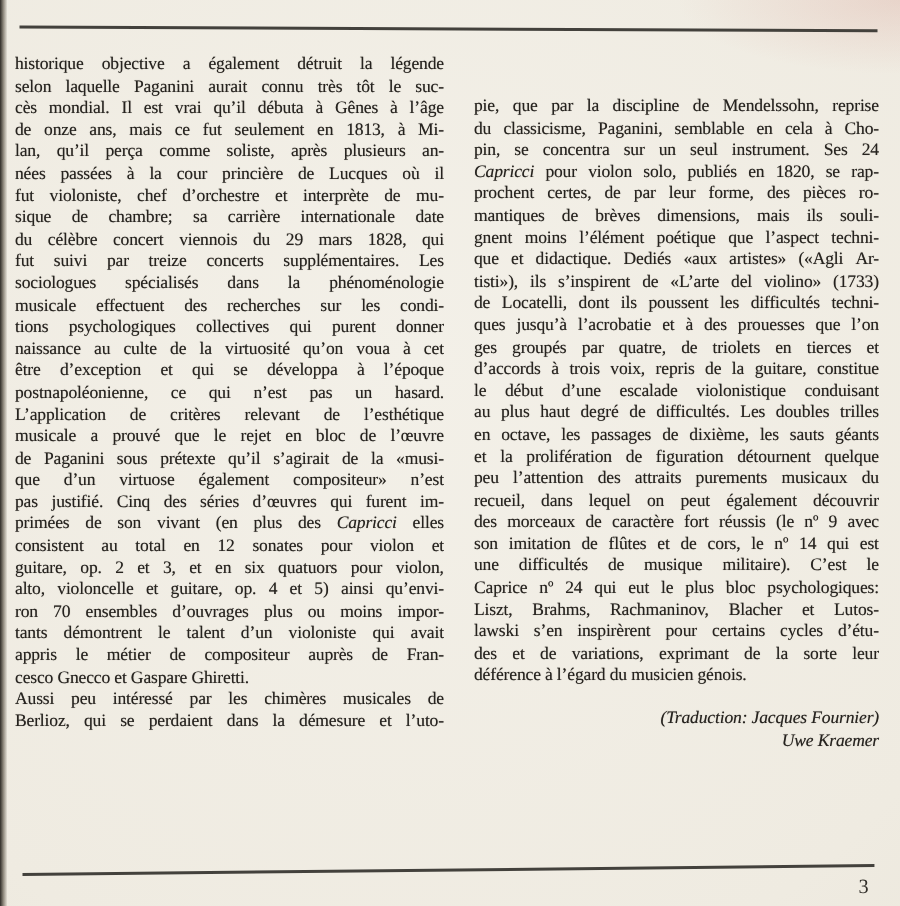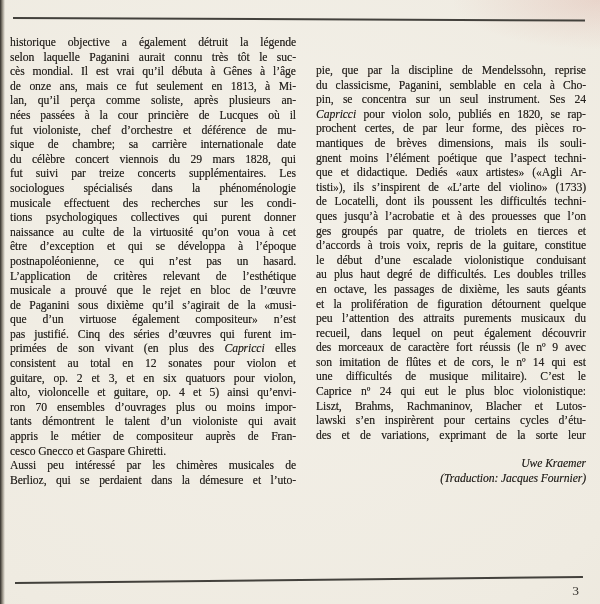--- a/index.html
+++ b/index.html
@@ -117,21 +117,21 @@
         <span class="w">Lucques</span>
         <span class="w">où</span>
         <span class="w">il</span>
       </div>
       <div class="line">
         <span class="w">fut</span>
         <span class="w">violoniste,</span>
         <span class="w">chef</span>
         <span class="w">d’orchestre</span>
         <span class="w">et</span>
-        <span class="w">déférence</span>
+        <span class="w">interprète</span>
         <span class="w">de</span>
         <span class="w">mu-</span>
       </div>
       <div class="line">
         <span class="w">sique</span>
         <span class="w">de</span>
         <span class="w">chambre;</span>
         <span class="w">sa</span>
         <span class="w">carrière</span>
         <span class="w">internationale</span>
@@ -229,21 +229,21 @@
         <span class="w">rejet</span>
         <span class="w">en</span>
         <span class="w">bloc</span>
         <span class="w">de</span>
         <span class="w">l’œuvre</span>
       </div>
       <div class="line">
         <span class="w">de</span>
         <span class="w">Paganini</span>
         <span class="w">sous</span>
-        <span class="w">dixième</span>
+        <span class="w">prétexte</span>
         <span class="w">qu’il</span>
         <span class="w">s’agirait</span>
         <span class="w">de</span>
         <span class="w">la</span>
         <span class="w">«musi-</span>
       </div>
       <div class="line">
         <span class="w">que</span>
         <span class="w">d’un</span>
         <span class="w">virtuose</span>
@@ -593,21 +593,21 @@
       </div>
       <div class="line">
         <span class="w">Caprice</span>
         <span class="w">nº</span>
         <span class="w">24</span>
         <span class="w">qui</span>
         <span class="w">eut</span>
         <span class="w">le</span>
         <span class="w">plus</span>
         <span class="w">bloc</span>
-        <span class="w">violonistique:</span>
+        <span class="w">psychologiques:</span>
       </div>
       <div class="line">
         <span class="w">Liszt,</span>
         <span class="w">Brahms,</span>
         <span class="w">Rachmaninov,</span>
         <span class="w">Blacher</span>
         <span class="w">et</span>
         <span class="w">Lutos-</span>
       </div>
       <div class="line">
@@ -623,22 +623,23 @@
         <span class="w">des</span>
         <span class="w">et</span>
         <span class="w">de</span>
         <span class="w">variations,</span>
         <span class="w">exprimant</span>
         <span class="w">de</span>
         <span class="w">la</span>
         <span class="w">sorte</span>
         <span class="w">leur</span>
       </div>
+      <div class="line unjust"><span>déférence à l’égard du musicien génois.</span></div>
       <div class="signature">
+        <div>(Traduction: Jacques Fournier)</div>
         <div>Uwe Kraemer</div>
-        <div>(Traduction: Jacques Fournier)</div>
       </div>
     </div>
 
   <div class="rule bottom"></div>
 
   <div class="page-number">3</div>
 </div>
 
 </body></html>

